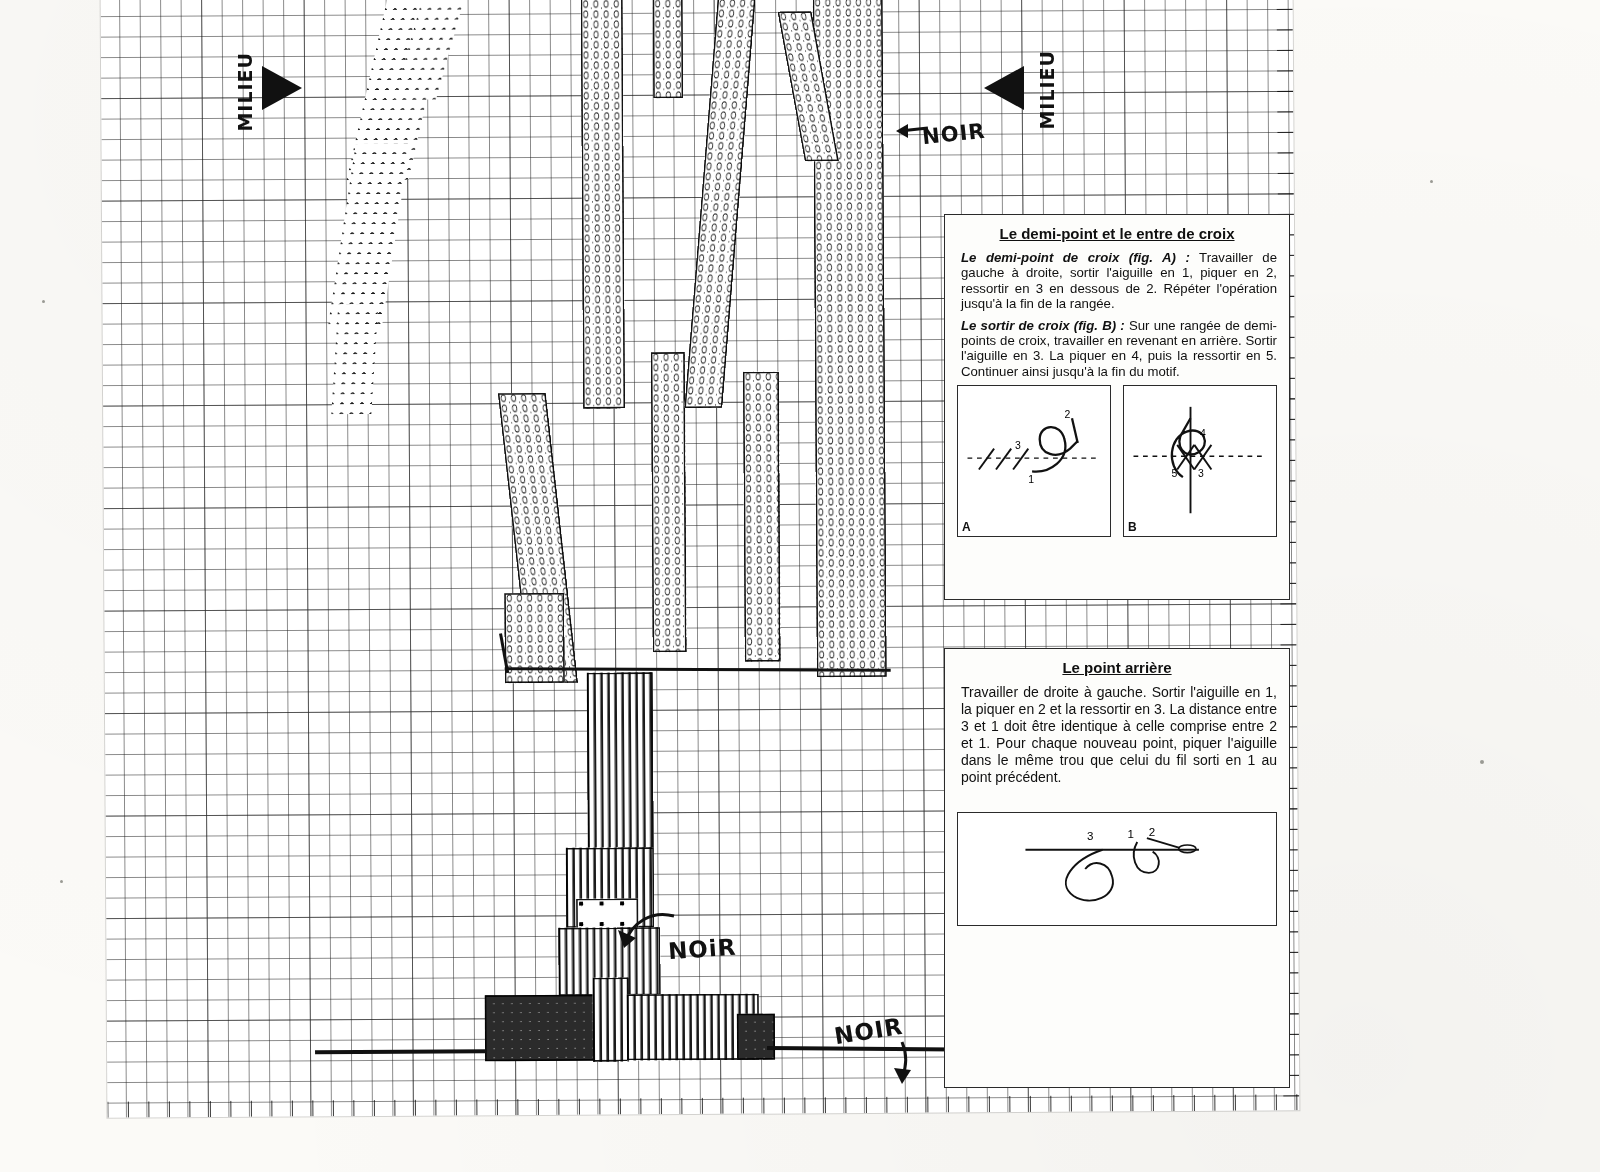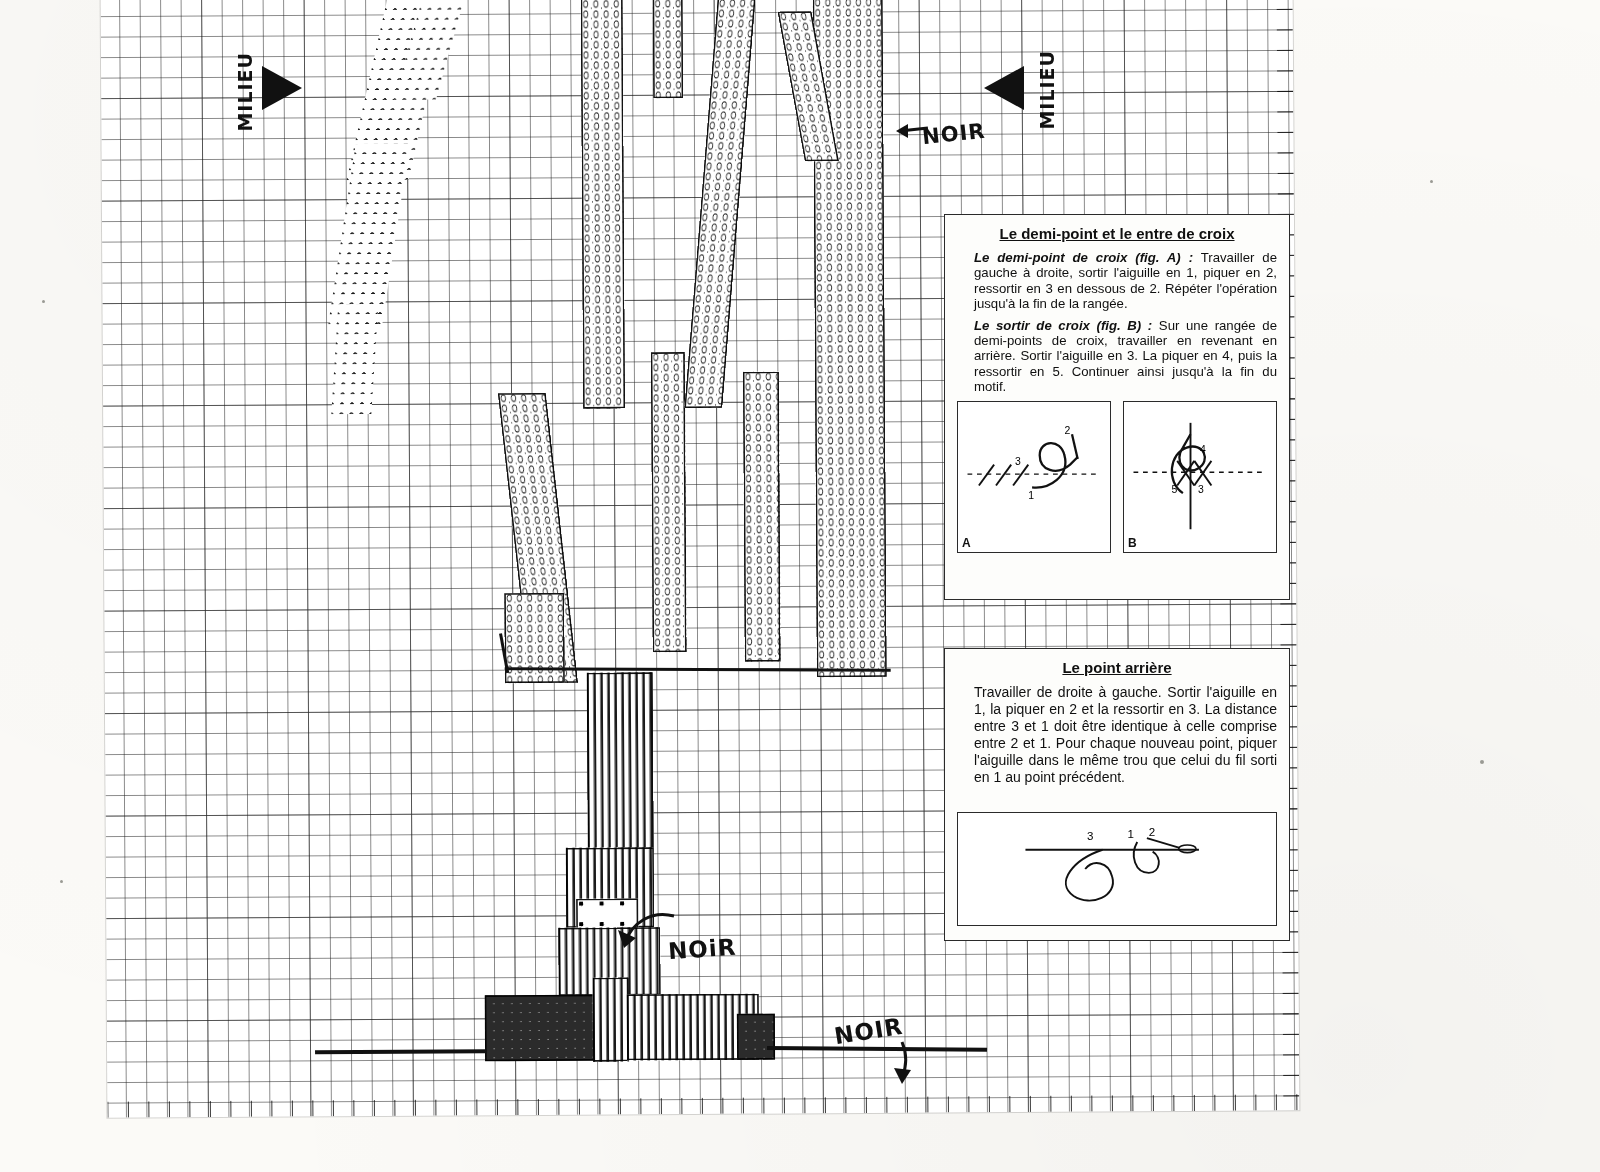--- a/index.html
+++ b/index.html
@@ -73,21 +73,21 @@
     letter-spacing:1px;color:#111;}
   .vert-txt{writing-mode:vertical-rl;transform:rotate(180deg);}
 
   .tri{width:0;height:0;border-style:solid;position:absolute;}
 
   
   .infobox{position:absolute;background:#fdfdfb;border:1.2px solid #2a2a2a;
     padding:8px 12px 10px 12px;box-sizing:border-box;}
   .infobox h3{margin:2px 0 8px 0;font-size:15px;font-weight:700;text-align:center;
     text-decoration:underline;font-family:"Liberation Sans",sans-serif;color:#101010;}
-  .infobox p{margin:0 0 6px 17px;font-size:13.2px;line-height:15.4px;text-align:justify;color:#101010;}
+  .infobox p{margin:0 0 6px 4px;font-size:13.2px;line-height:15.4px;text-align:justify;color:#101010;}
   .infobox p .em{font-style:italic;font-weight:700;}
 
   .figrow{display:flex;gap:12px;margin-top:6px;}
   .figbox{flex:1;border:1.1px solid #2a2a2a;background:#fff;position:relative;height:150px;}
   .figbox .lbl{position:absolute;left:4px;bottom:2px;font-size:12px;font-weight:700;}
 
   .figwide{border:1.1px solid #2a2a2a;background:#fff;position:relative;height:125px;margin-top:8px;}
 
   
   .ticks-v{position:absolute;top:0;width:16px;height:100%;
@@ -203,21 +203,21 @@
           <line x1="70" y1="18" x2="70" y2="130" stroke="#111" stroke-width="2"></line>
           <text x="80" y="50" font-size="11" font-family="Liberation Sans">4</text>
           <text x="50" y="92" font-size="11" font-family="Liberation Sans">5</text>
           <text x="78" y="92" font-size="11" font-family="Liberation Sans">3</text>
         </svg>
         <span class="lbl">B</span>
       </div>
     </div>
   </div>
 
-  <div class="infobox" style="left:944px;top:648px;width:346px;height:293px;">
+  <div class="infobox" style="left:944px;top:648px;width:346px;height:440px;">
     <h3>Le point arrière</h3>
     <p style="font-size:14px;line-height:17px;">Travailler de droite à gauche. Sortir l'aiguille en 1, la piquer en 2 et la ressortir en 3. La distance entre 3 et 1 doit être identique à celle comprise entre 2 et 1. Pour chaque nouveau point, piquer l'aiguille dans le même trou que celui du fil sorti en 1 au point précédent.</p>
 
     <div class="figwide" style="height:112px;margin-top:26px;">
       <svg viewBox="0 0 330 112" style="width:100%;height:100%;">
         <line x1="70" y1="36" x2="250" y2="36" stroke="#111" stroke-width="2"></line>
         <path d="M150,36 C120,46 100,70 120,84 C138,96 166,84 160,64 C156,48 140,46 132,56" stroke="#111" stroke-width="2" fill="none"></path>
         <path d="M186,28 C178,42 184,60 198,60 C210,60 212,44 202,38" stroke="#111" stroke-width="2" fill="none"></path>
         <line x1="196" y1="24" x2="230" y2="34" stroke="#111" stroke-width="2"></line>
         <ellipse cx="238" cy="35" rx="9" ry="4" fill="none" stroke="#111" stroke-width="1.6"></ellipse>

